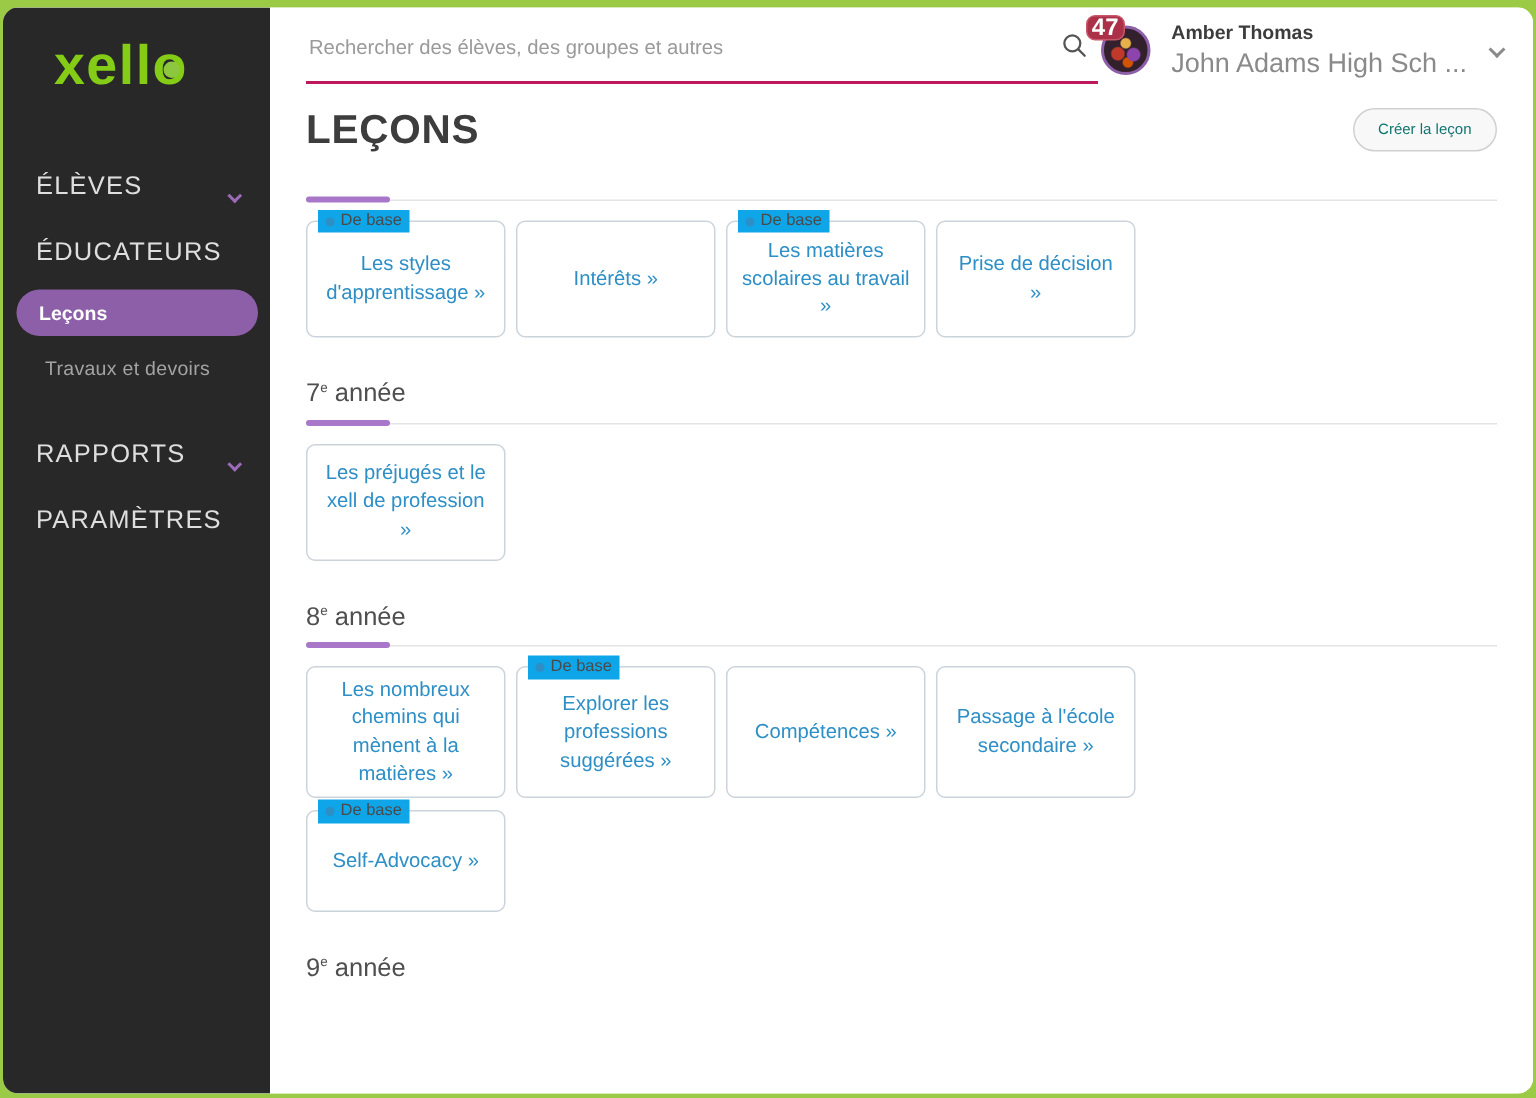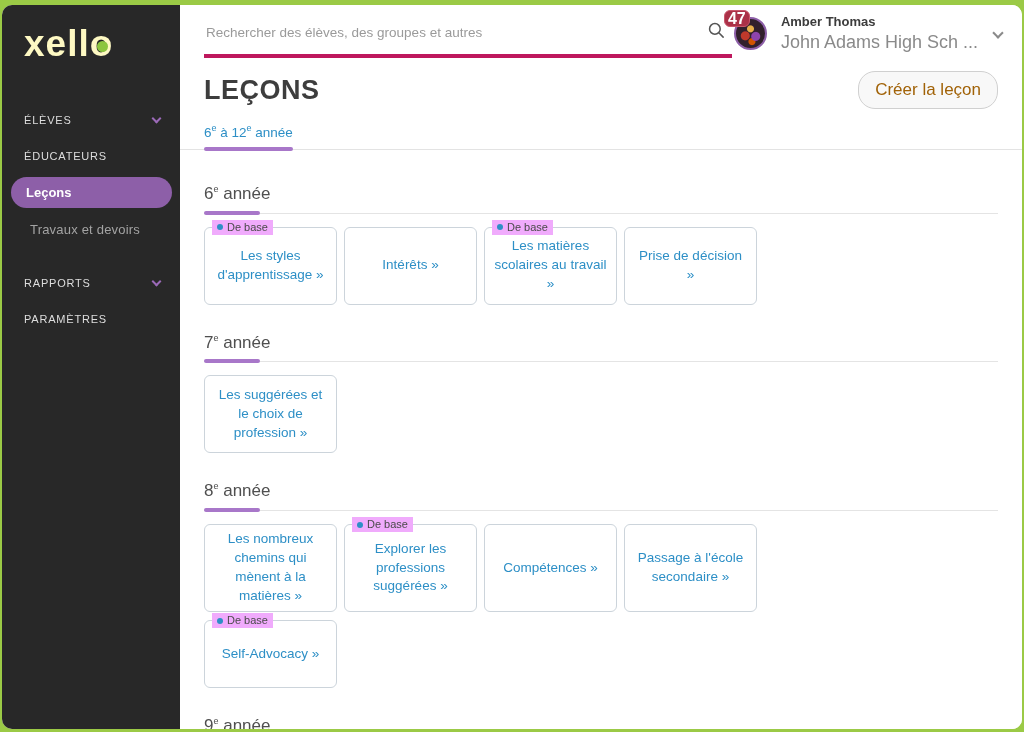--- a/index.html
+++ b/index.html
@@ -18,34 +18,34 @@
     display:flex;
   }
   
   .sidebar {
     width:178px; flex-shrink:0;
     background:#282828;
     color:#e2e2e2;
     padding-top:20px;
   }
   .logo {
-    color:#fef9c3; font-weight:bold; font-size:37px; letter-spacing:1px;
-    padding-left:22px; line-height:1;
+    color:#84cc16; font-weight:bold; font-size:37px; letter-spacing:1px;
+    padding-left:22px; line-height:1;margin-left:12px;
   }
   .logo-o { position:relative; display:inline-block; }
   .logo-o::after {
     content:''; position:absolute; left:50%; top:54%;
     width:11px; height:11px; margin-left:-5px; margin-top:-4px;
     background:#8dc63f; border-radius:50%;
   }
   .nav { margin-top:40px; }
   .nav-item {
-    display:flex; justify-content:space-between; align-items:center;
+    display:flex; justify-content:space-between; align-items:flex-end;
     padding:12px 20px 12px 22px;
-    font-size:11px; letter-spacing:0.8px; color:#dedede;
+    font-size:17px; letter-spacing:0.8px; color:#dedede;
     cursor:pointer;
   }
   .nav-item.bold { font-weight:bold; color:#fff; }
   .nav-sub {
     padding:10px 20px 10px 28px;
     font-size:13px; letter-spacing:0.2px; color:#a3a3a3;
     line-height:1.4; cursor:pointer;
   }
   .pill {
     margin:3px 8px 3px 9px;
@@ -64,21 +64,21 @@
   .chev.gray { border-color:#8a8a8a; width:8px; height:8px; }
 
   
   .main { flex:1; background:#fff; overflow:hidden; }
   .topbar {
     display:flex; align-items:flex-start;
     padding:6px 14px 0 24px; height:56px;
   }
   .search {
     position:relative; width:528px; margin-top:4px;
-    border-bottom:4px solid #be185d;
+    border-bottom:2px solid #be185d;
     padding:8px 34px 13px 2px;
     cursor:text;
   }
   .search-ph { color:#9a9a9a; font-size:13.5px; }
   .search-icon { position:absolute; right:6px; top:6px; cursor:pointer; }
   .user { margin-left:auto; display:flex; align-items:center; margin-top:3px; }
   .avatar-wrap { position:relative; width:36px; height:34px; }
   .avatar {
     width:33px; height:33px; border-radius:50%;
     border:2px solid #8d5fa8;
@@ -102,21 +102,21 @@
   .user-school { font-size:18px; color:#8a8a8a; }
   .user-chev { margin-left:16px; margin-right:6px; cursor:pointer; }
 
   .header-row {
     display:flex; align-items:center; justify-content:space-between;
     padding:10px 24px 0 24px;
   }
   .page-title { font-size:27px; font-weight:bold; color:#3d3d3d; letter-spacing:0.5px; }
   .create-btn {
     background:#f8f8f8; border:1px solid #d0d0d0; border-radius:17px;
-    padding:8px 16px; font-size:17px; color:#a16207;
+    padding:8px 16px; font-size:10px; color:#0f766e;
     cursor:pointer; font-family:"Liberation Sans", sans-serif;
   }
 
   .tabbar { margin-top:13px; padding:0 24px; border-bottom:1px solid #e3e3e3; }
   .tab {
     display:inline-block; position:relative;
     color:#2d8fc6; font-size:13.5px; padding-bottom:10px;
     cursor:pointer;
   }
   .tab::after {
@@ -143,21 +143,21 @@
     position:relative; width:133px; flex-shrink:0;
     border:1px solid #ccd4db; border-radius:6px; background:#fff;
     display:flex; align-items:center; justify-content:center;
     text-align:center; padding:12px 9px;
     font-size:13.5px; color:#2d8fc6; line-height:1.4;
     cursor:pointer;
   }
   .h78 { height:78px; } .h88 { height:88px; } .h68 { height:68px; }
   .legend {
     position:absolute; top:-8px; left:7px; z-index:2;
-    background:#f0abfc; padding:0 5px;
+    background:#0ea5e9; padding:0 5px;
     font-size:11px; color:#4a4a4a;
     display:flex; align-items:center; gap:4px; white-space:nowrap;
   }
   .dot { width:6px; height:6px; border-radius:50%; background:#2d8fc6; }
 </style>
 </head>
 <body>
 
 <div class="page">
 
@@ -211,28 +211,24 @@
         </div>
         <span class="chev gray user-chev"></span>
       </div>
     </div>
 
     <div class="header-row">
       <div class="page-title">LEÇONS</div>
       <button class="create-btn">Créer la leçon</button>
     </div>
 
-    <div class="tabbar">
-      <span class="tab"><span>6</span><sup>e</sup><span> à 12</span><sup>e</sup><span> année</span></span>
-    </div>
 
     <div class="sections">
 
       <div class="sec">
-        <div class="sec-title"><span>6</span><sup>e</sup><span> année</span></div>
         <div class="sec-rule">
             <span class="sec-accent"></span>
           </div>
         <div class="cards">
           <div class="card h78">
             <span class="legend">
                 <i class="dot"></i>
                 <span>De base</span>
               </span>
             <span>Les styles d'apprentissage »</span>
@@ -253,21 +249,21 @@
         </div>
       </div>
 
       <div class="sec">
         <div class="sec-title"><span>7</span><sup>e</sup><span> année</span></div>
         <div class="sec-rule">
             <span class="sec-accent"></span>
           </div>
         <div class="cards">
           <div class="card h78">
-            <span>Les suggérées et le choix de profession »</span>
+            <span>Les préjugés et le xell de profession »</span>
           </div>
         </div>
       </div>
 
       <div class="sec">
         <div class="sec-title"><span>8</span><sup>e</sup><span> année</span></div>
         <div class="sec-rule">
             <span class="sec-accent"></span>
           </div>
         <div class="cards">

